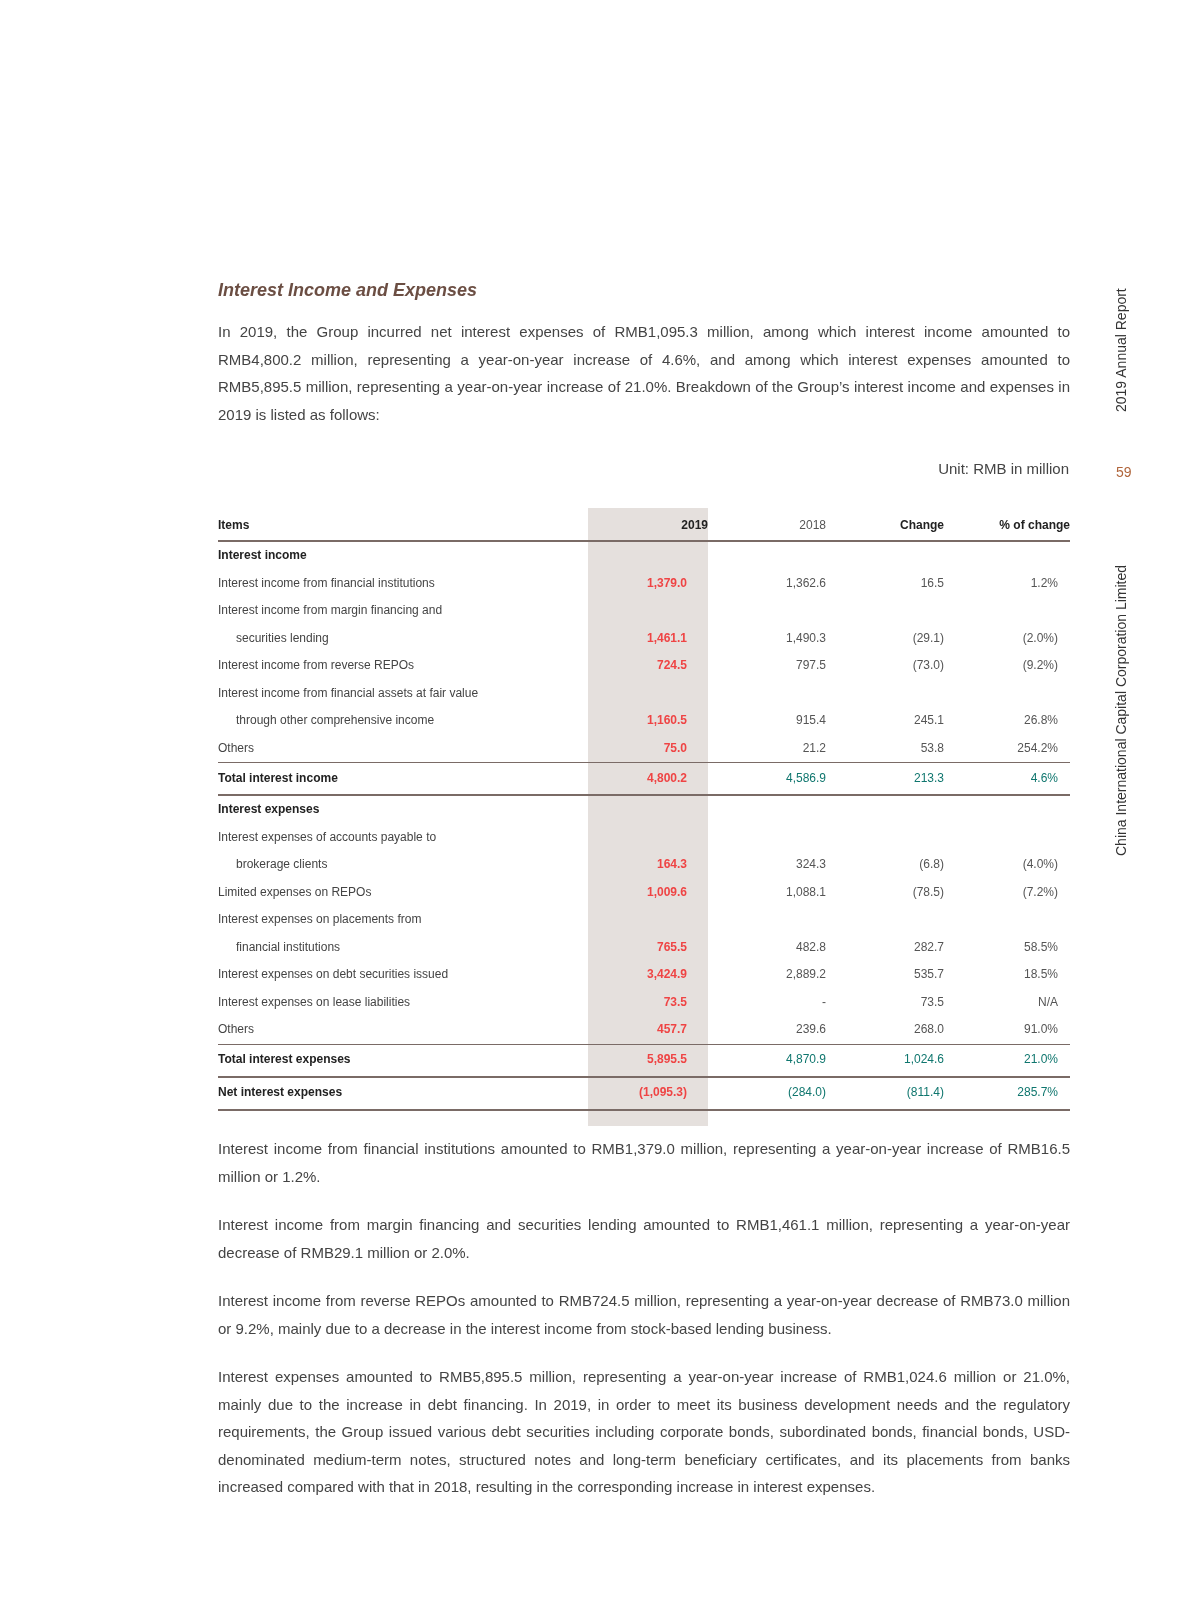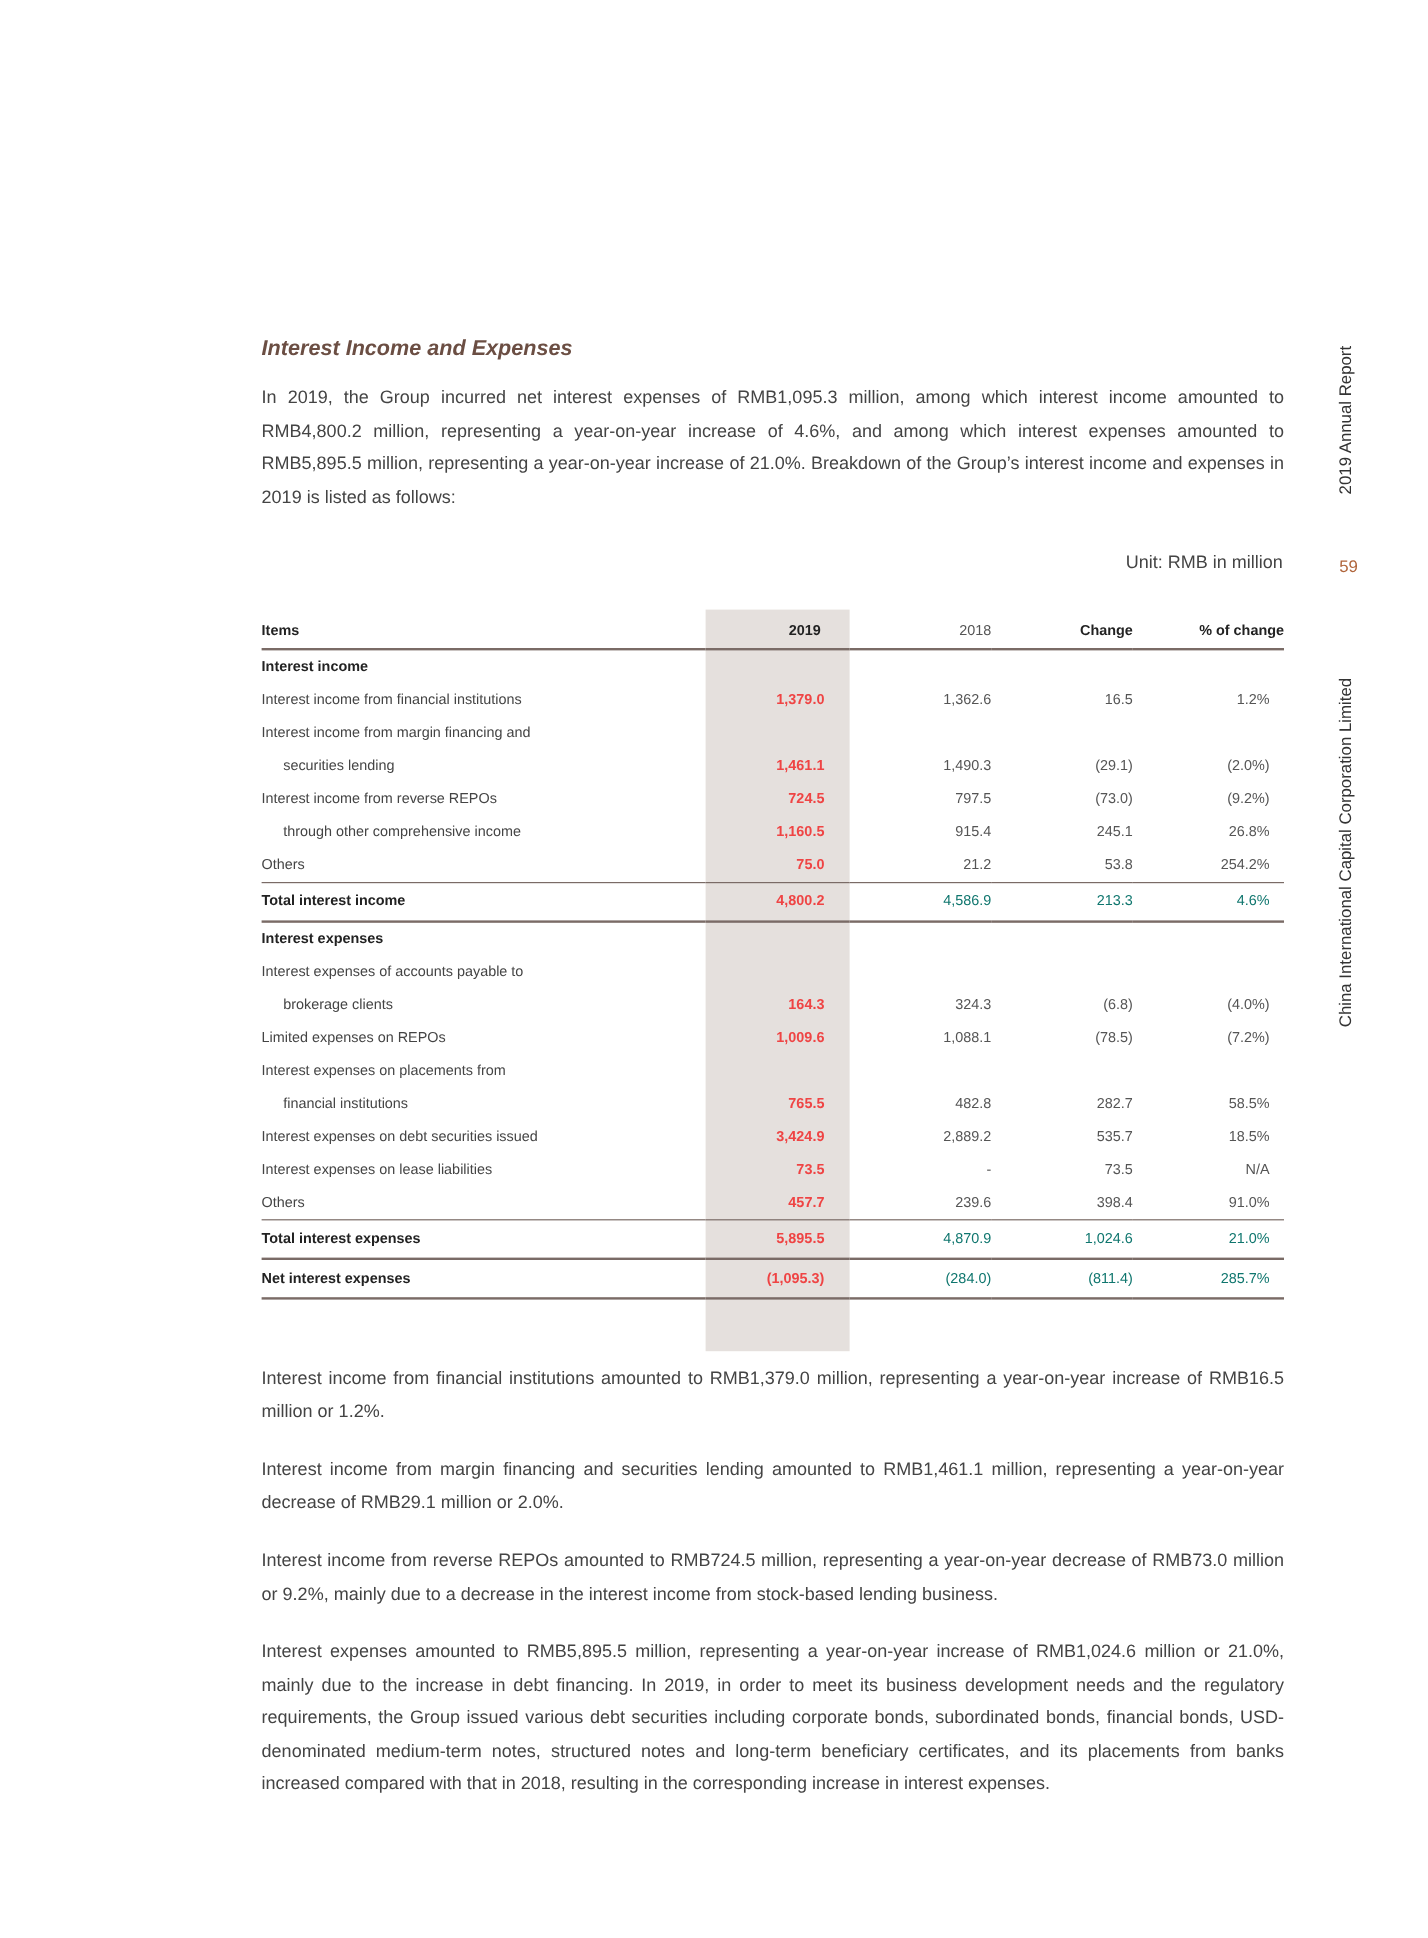--- a/index.html
+++ b/index.html
@@ -18,21 +18,21 @@
   .pagenum { position: absolute; left: 1116px; top: 464px; font-size: 14px; color: #b0653b; }
   .shade { position: absolute; left: 588px; top: 508px; width: 120px; height: 618px; background: #e5e0dd; }
   table { position: absolute; left: 218px; top: 512px; width: 852px; border-collapse: collapse;
           font-size: 12px; }
   td, th { padding: 0; height: 27.5px; line-height: 27.5px; white-space: nowrap; }
   th { font-weight: bold; color: #222; text-align: right; }
   th.items { text-align: left; }
   tr.header th { border-bottom: 2px solid #7a6b66; height: 28px; }
   td.num { text-align: right; color: #555; }
   td.num.y19 { font-weight: bold; color: #ef4444; padding-right: 21px; }
-  th.y19 { padding-right: 24px; }
+  th.y19 { padding-right: 0; }
   th.y18 { font-weight: normal; color: #555; }
   td.label { color: #444; }
   td.label.indent { padding-left: 18px; }
   td.section { font-weight: bold; color: #222; margin-left: 38px; }
   tr.total td { font-weight: bold; color: #222; border-top: 1.5px solid #7a6b66;
                 border-bottom: 2px solid #7a6b66; height: 31px; }
   tr.total td.num:not(.y19) { font-weight: normal; color: #0f766e; }
   tr.pct td.pct, td.pct { padding-right: 12px; }
   col.c1 { width: 370px; } col.c2 { width: 120px; } col.c3 { width: 118px; }
   col.c4 { width: 118px; } col.c5 { width: 126px; }
@@ -99,20 +99,27 @@
         <td class="num pct">(2.0%)</td>
       </tr>
       <tr>
         <td class="label">Interest income from reverse REPOs</td>
         <td class="num y19">724.5</td>
         <td class="num">797.5</td>
         <td class="num">(73.0)</td>
         <td class="num pct">(9.2%)</td>
       </tr>
       <tr>
+        <td class="label">Interest income from financial assets at fair value</td>
+        <td class=""></td>
+        <td class=""></td>
+        <td class=""></td>
+        <td class=""></td>
+      </tr>
+      <tr>
         <td class="label indent">through other comprehensive income</td>
         <td class="num y19">1,160.5</td>
         <td class="num">915.4</td>
         <td class="num">245.1</td>
         <td class="num pct">26.8%</td>
       </tr>
       <tr>
         <td class="label">Others</td>
         <td class="num y19">75.0</td>
         <td class="num">21.2</td>
@@ -179,21 +186,21 @@
         <td class="label">Interest expenses on lease liabilities</td>
         <td class="num y19">73.5</td>
         <td class="num">-</td>
         <td class="num">73.5</td>
         <td class="num pct">N/A</td>
       </tr>
       <tr>
         <td class="label">Others</td>
         <td class="num y19">457.7</td>
         <td class="num">239.6</td>
-        <td class="num">398.4</td>
+        <td class="num">268.0</td>
         <td class="num pct">91.0%</td>
       </tr>
       <tr class="total">
         <td class="label">Total interest expenses</td>
         <td class="num y19">5,895.5</td>
         <td class="num">4,870.9</td>
         <td class="num">1,024.6</td>
         <td class="num pct">21.0%</td>
       </tr>
       <tr class="total">

